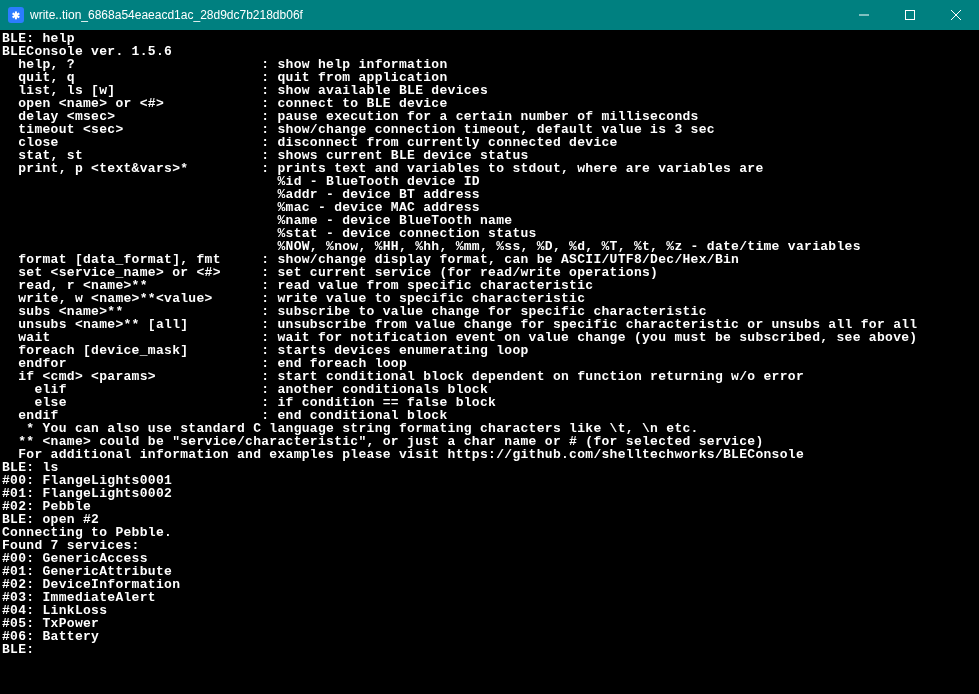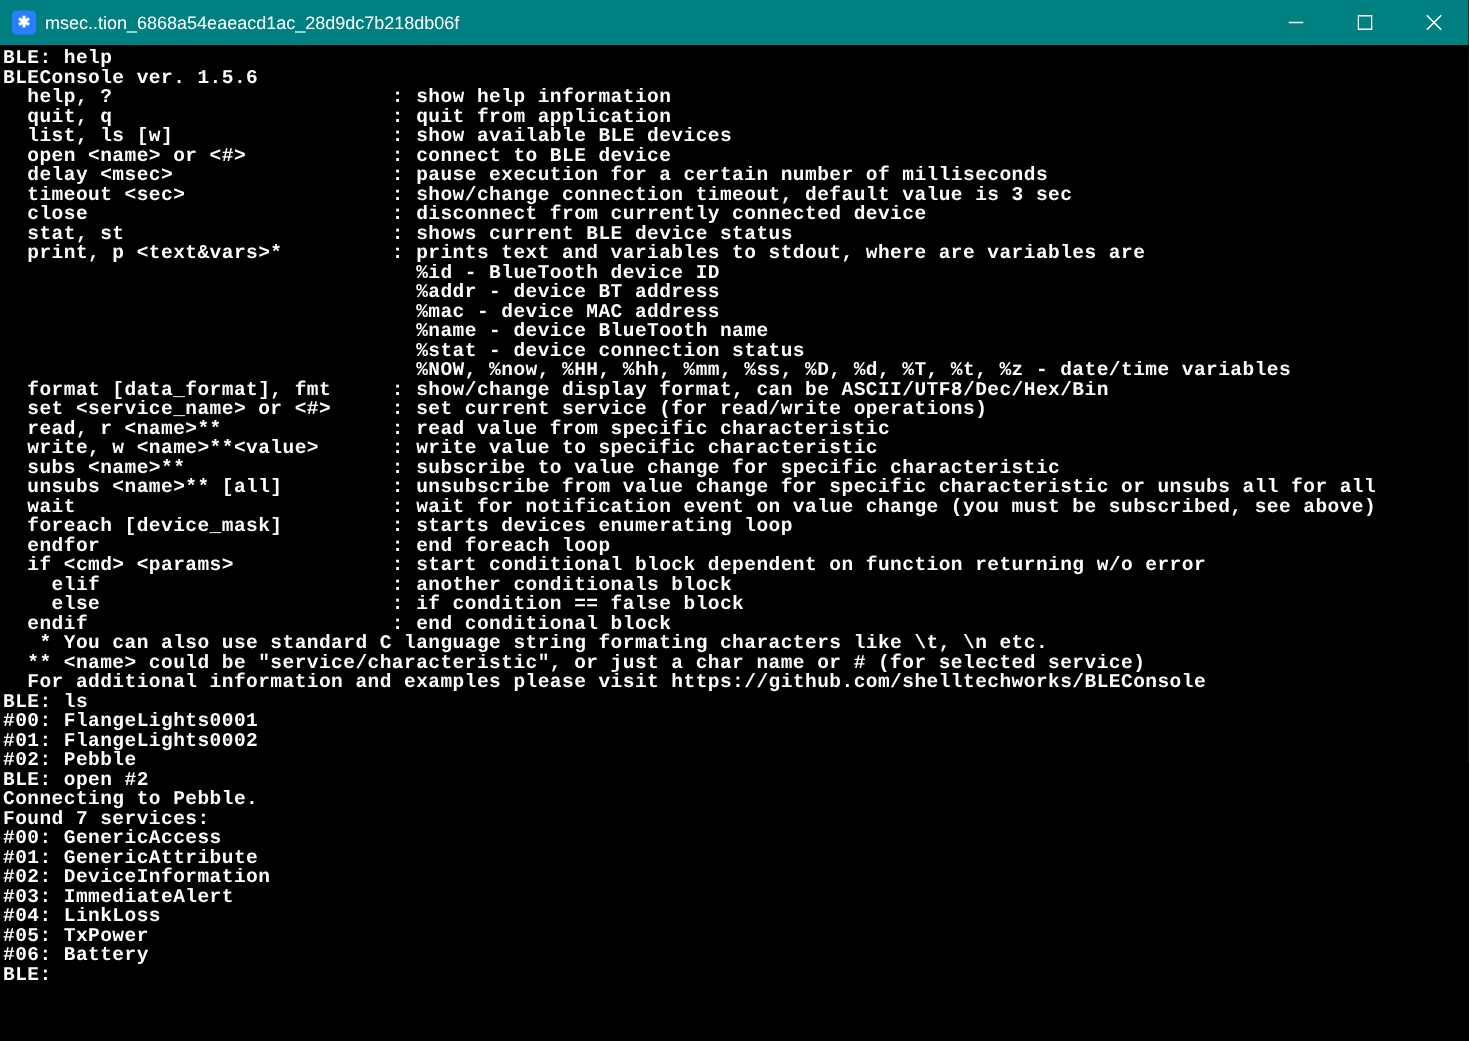--- a/index.html
+++ b/index.html
@@ -73,21 +73,21 @@
   }
   .terminal .line { display: block; }
   svg { display: block; }
 </style>
 </head>
 <body>
 
 <div class="window">
   <div class="titlebar">
     <div class="app-icon">✱</div>
-    <div class="title">msec..tion_6868a54eaeacd1ac_28d9dc7b218db06f</div>
+    <div class="title">write..tion_6868a54eaeacd1ac_28d9dc7b218db06f</div>
     <div class="controls">
       <div class="ctrl" title="min">
         <svg width="10" height="10" viewBox="0 0 10 10">
             <path d="M0 5 H10" stroke="#fff" stroke-width="1"></path>
           </svg>
       </div>
       <div class="ctrl" title="max">
         <svg width="10" height="10" viewBox="0 0 10 10">
             <rect x="0.5" y="0.5" width="9" height="9" fill="none" stroke="#fff" stroke-width="1"></rect>
           </svg>

